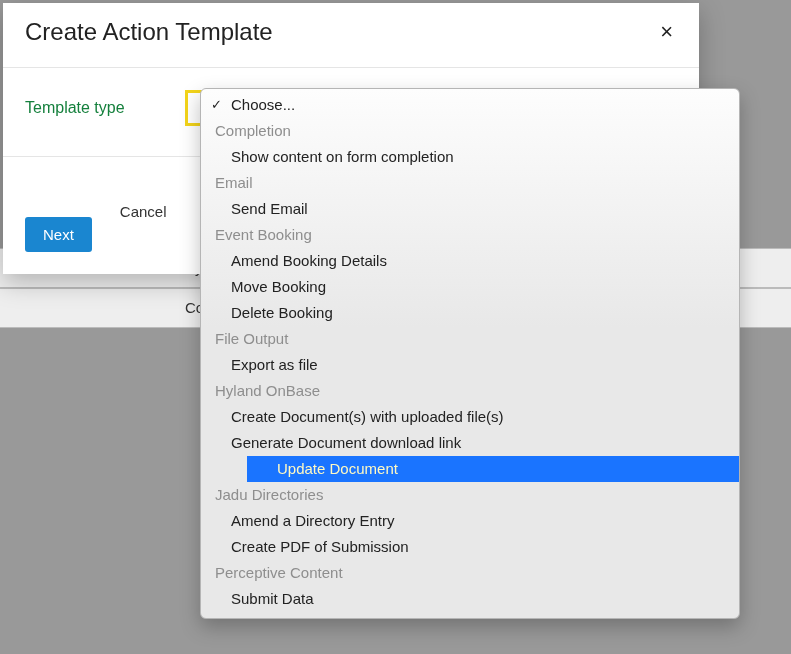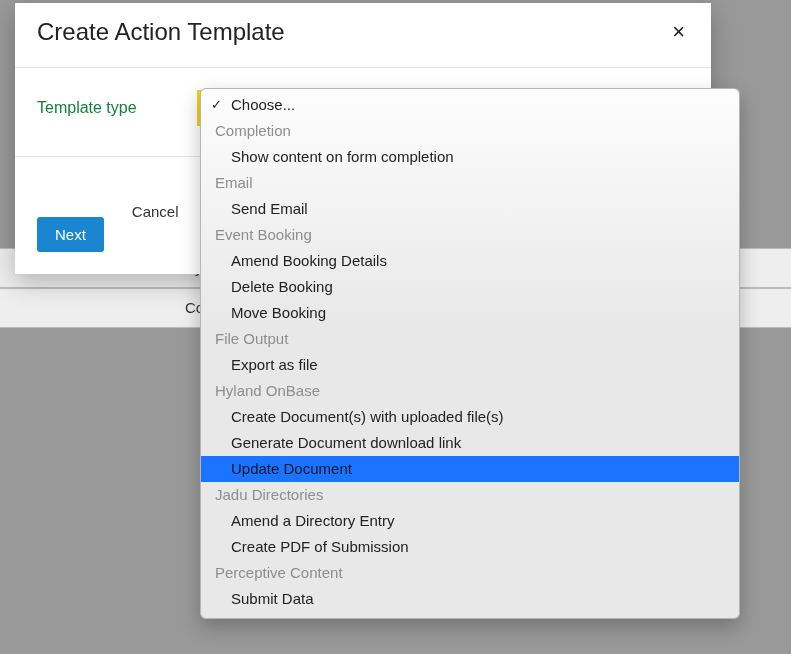--- a/index.html
+++ b/index.html
@@ -5,21 +5,21 @@
   * { box-sizing: border-box; margin: 0; padding: 0; }
   html, body { width: 791px; height: 654px; font-family: -apple-system, BlinkMacSystemFont, "Segoe UI", Helvetica, Arial, sans-serif; background: #999; overflow: hidden; }
   .backdrop { position: absolute; inset: 0; background: #999; }
   .bg-row { position: absolute; left: 0; right: 0; height: 40px; background: #eee; border-top: 1px solid #bbb; border-bottom: 1px solid #bbb; padding-left: 185px; font-size: 15px; line-height: 38px; color: #333; }
   .bg-row.r1 { top: 248px; }
   .bg-row.r2 { top: 288px; }
 
   .modal {
     position: absolute;
     top: 3px;
-    left: 15px;
+    left: 3px;
     width: 696px;
     background: #fff;
     box-shadow: 0 8px 24px rgba(0,0,0,.25);
   }
   .modal-header {
     display: flex;
     align-items: center;
     justify-content: space-between;
     padding: 14px 22px 20px 22px;
   }
@@ -110,21 +110,22 @@
     font-size: 13px;
     color: #222;
   }
   .dd-group {
     padding: 2px 10px 2px 14px;
     color: #8e8e8e;
     line-height: 22px;
   }
   .dd-option.highlight {
     background: #1a74ff;
-    color: #0f172a;
+    color: #fef9c3;
+    margin-left: 46px;
   }
 </style>
 </head>
 <body>
 
 <div class="backdrop">
   <div class="bg-row r1">Sy</div>
   <div class="bg-row r2">Co</div>
 </div>
 
@@ -145,22 +146,22 @@
 
 <div class="dropdown" id="dropdown">
   <div class="dd-option choose">Choose...</div>
 
 <div class="dd-group">Completion</div>
     <div class="dd-option">Show content on form completion</div>
     <div class="dd-group">Email</div>
     <div class="dd-option">Send Email</div>
     <div class="dd-group">Event Booking</div>
     <div class="dd-option">Amend Booking Details</div>
+    <div class="dd-option">Move Booking</div>
     <div class="dd-option">Delete Booking</div>
-    <div class="dd-option">Move Booking</div>
     <div class="dd-group">File Output</div>
     <div class="dd-option">Export as file</div>
     <div class="dd-group">Hyland OnBase</div>
     <div class="dd-option">Create Document(s) with uploaded file(s)</div>
     <div class="dd-option">Generate Document download link</div>
     <div class="dd-option highlight">Update Document</div>
     <div class="dd-group">Jadu Directories</div>
     <div class="dd-option">Amend a Directory Entry</div>
     <div class="dd-option">Create PDF of Submission</div>
     <div class="dd-group">Perceptive Content</div>

